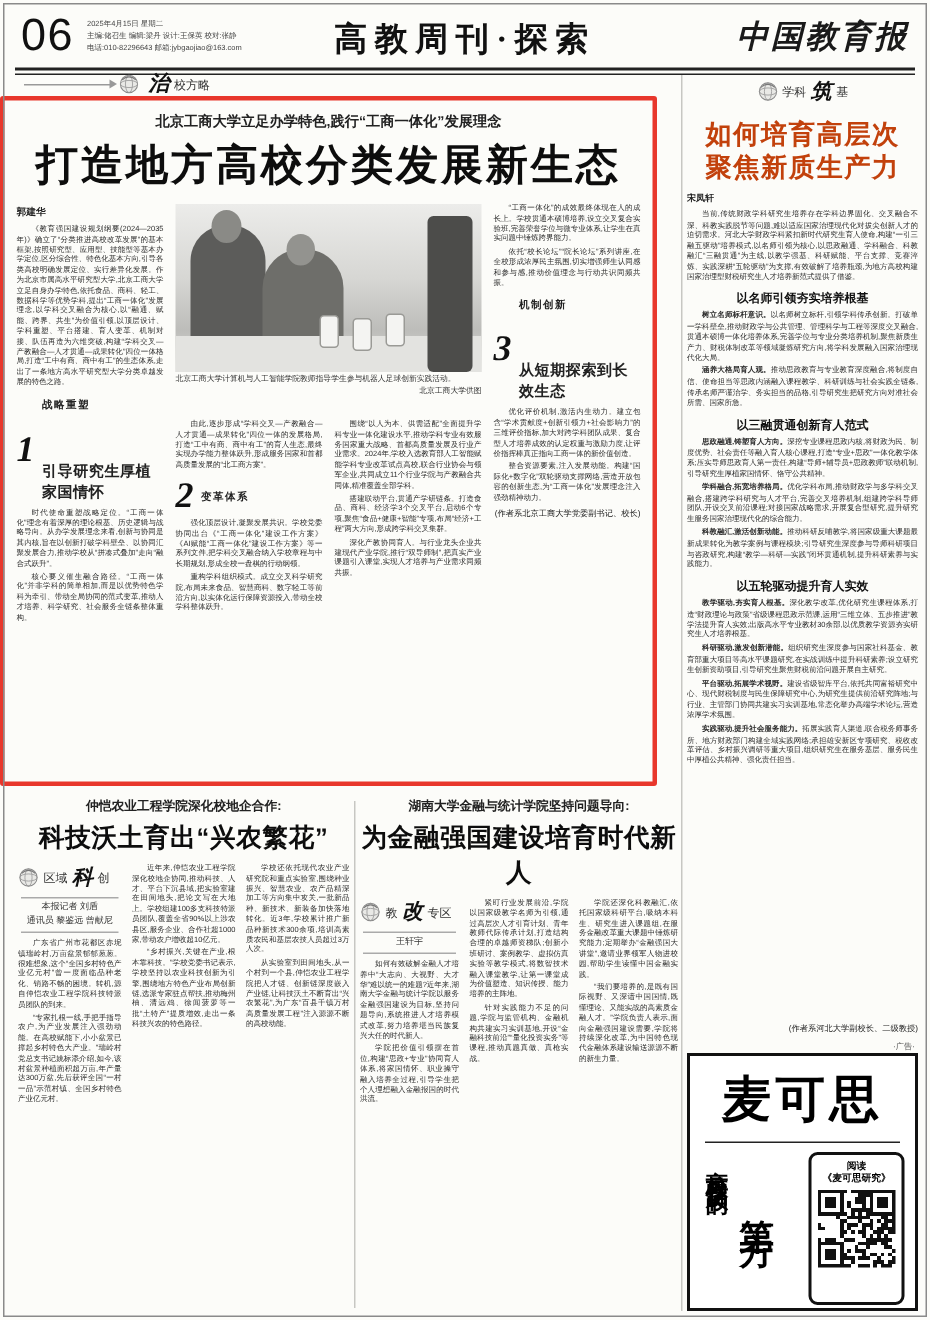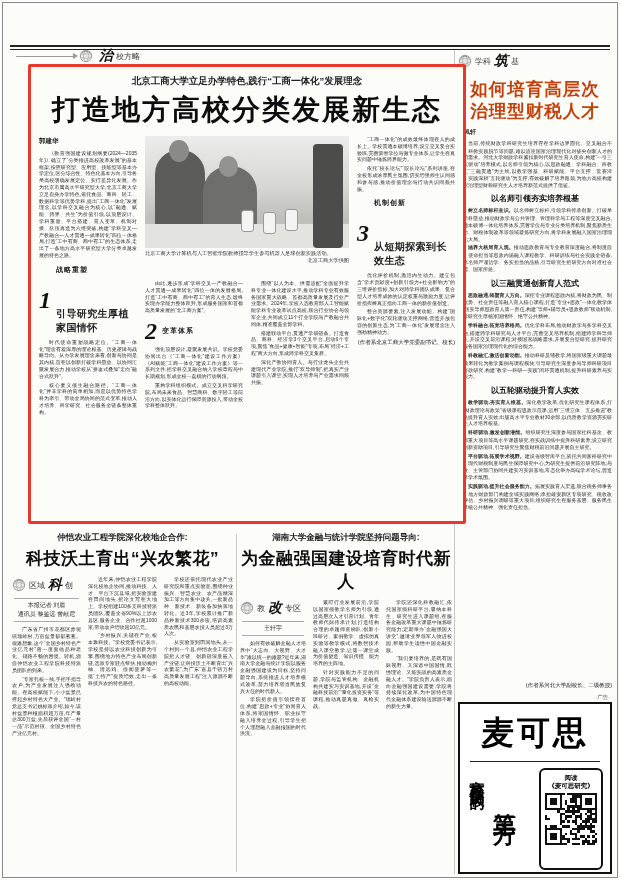--- a/index.html
+++ b/index.html
@@ -22,21 +22,21 @@
   .col-label{display:flex;align-items:center;gap:3px;font-size:8px;color:#333;white-space:nowrap;}
   .col-label .cal{font-family:"Liberation Serif",serif;font-weight:bold;font-style:italic;font-size:14px;color:#111;}
   .globe{width:14px;height:14px;flex:0 0 auto;}
   .lead-arrow{width:58px;height:1px;background:#999;position:relative;margin-right:2px;}
   .lead-arrow:after{content:"";position:absolute;right:-4px;top:-2.5px;border-left:5px solid #999;
                     border-top:3px solid transparent;border-bottom:3px solid transparent;}
 
   .zhixiao-label{position:absolute;left:16px;top:47px;z-index:5;}
 
   
-  .main-box{position:absolute;left:28px;top:64px;width:438px;height:460px;box-sizing:border-box;
+  .main-box{position:absolute;left:0;top:64px;width:438px;height:460px;box-sizing:border-box;
             border:3px solid #e8372c;border-radius:2px;padding:5px 8px;background:#fcfcf9;}
   .m-kicker{text-align:center;font-size:9.5px;font-weight:bold;color:#222;margin-top:3px;}
   .m-title{text-align:center;font-size:28px;font-weight:bold;letter-spacing:2px;color:#0d0d0d;margin:3px 0 7px;}
   .m-cols{position:relative;display:flex;gap:8px;height:372px;overflow:hidden;}
   .mcol{flex:1;min-width:0;}
   .m-author{font-size:6.5px;font-weight:bold;margin:1px 0 4px;}
   .spacer{height:144px;}
 
   .bp{font-size:5px;line-height:6.8px;text-align:justify;text-indent:2em;margin:0 0 2px;color:#2c2c2c;}
   .bp b{font-family:"Liberation Serif",serif;}
@@ -53,21 +53,21 @@
   .photo{position:relative;width:204px;height:112px;overflow:hidden;
          background:linear-gradient(180deg,#ececea 0%,#d6d6d3 45%,#bdbdba 75%,#d9d9d6 100%);}
   .ph-shape{position:absolute;}
   .caption{font-size:5.2px;line-height:7px;color:#333;margin-top:2px;}
   .credit{font-size:5.2px;color:#333;text-align:right;}
   .m-closing{font-size:5.5px;text-align:right;margin-top:3px;color:#222;}
 
   
   .vdiv{position:absolute;width:1px;background:#c7c7c3;}
   .side{position:absolute;left:458px;top:50px;width:154px;height:824px;display:flex;flex-direction:column;}
-  .side-label{margin:2px 0 4px;}
+  .side-label{margin:2px 0 4px;justify-content:center;}
   .s-title{font-size:17.5px;font-weight:bold;line-height:1.28;text-align:center;letter-spacing:1px;color:#c2410c;margin:4px 0 5px;}
   .s-author{font-size:6px;font-weight:bold;margin:0 0 3px;}
   .s-body{flex:1;overflow:hidden;}
   .s-closing{font-size:5.5px;text-align:right;margin:2px 0 5px;}
 
   
   .ad-wrap{position:relative;margin-top:8px;}
   .ad-tag{position:absolute;top:-8px;right:2px;font-size:5.5px;color:#555;}
   .ad{border:2px solid #111;height:172px;box-sizing:border-box;background:#fff;}
   .ad-brand{font-size:33px;font-weight:bold;text-align:center;letter-spacing:3px;margin-top:7px;color:#000;}
@@ -90,20 +90,30 @@
   .bcol{flex:1;min-width:0;}
   .b-byline{font-size:6px;line-height:9px;margin:4px 2px 4px;padding:2px 0;text-align:center;
             border-top:1px solid #aaa;border-bottom:1px solid #aaa;color:#333;}
 </style>
 </head>
 <body>
 
 <div class="page">
   <div class="frame"></div>
 
+  <div class="hdr">
+    <div class="pagenum">06</div>
+    <div class="hdr-meta">
+      <div>2025年4月15日 星期二</div>
+      <div>主编:储召生 编辑:梁丹 设计:王保英 校对:张静</div>
+      <div>电话:010-82296643 邮箱:jybgaojiao@163.com</div>
+    </div>
+    <div class="sec-title">高教周刊·探索</div>
+    <div class="masthead">中国教育报</div>
+  </div>
   <div class="double-rule"></div>
 
   <div class="col-label zhixiao-label">
     <span class="lead-arrow"></span>
     <svg class="globe" viewBox="0 0 20 20">
       <circle cx="10" cy="10" r="8.2" fill="#e9e9e6" stroke="#8a8a8a" stroke-width="1"></circle>
       <ellipse cx="10" cy="10" rx="8.2" ry="3.4" fill="none" stroke="#9a9a9a" stroke-width="0.8"></ellipse>
       <ellipse cx="10" cy="10" rx="3.4" ry="8.2" fill="none" stroke="#9a9a9a" stroke-width="0.8"></ellipse>
       <path d="M3.5 6 A 9 9 0 0 1 16.5 6" fill="none" stroke="#777" stroke-width="1"></path>
     </svg>
@@ -120,21 +130,21 @@
         <ellipse cx="10" cy="10" rx="8.2" ry="3.4" fill="none" stroke="#9a9a9a" stroke-width="0.8"></ellipse>
         <ellipse cx="10" cy="10" rx="3.4" ry="8.2" fill="none" stroke="#9a9a9a" stroke-width="0.8"></ellipse>
         <path d="M3.5 6 A 9 9 0 0 1 16.5 6" fill="none" stroke="#777" stroke-width="1"></path>
       </svg>
       <span>学科</span>
         <span class="cal">筑</span>
         <span>基</span>
     </div>
     <div class="s-title">
       <div>如何培育高层次</div>
-      <div>治理型财税人才</div>
+      <div>聚焦新质生产力</div>
     </div>
     <div class="s-author">宋凤轩</div>
     <div class="s-body">
         <div class="blk">
 
         <p class="bp auto-hide"><b></b><span>当前,传统财政学科研究生培养存在学科边界固化、交叉融合不深、科教实践脱节等问题,难以适应国家治理现代化对拔尖创新人才的迫切需求。河北大学财政学科紧扣新时代研究生育人使命,构建“一引三融五驱动”培养模式,以名师引领为核心,以思政融通、学科融合、科教融汇“三融贯通”为主线,以教学强基、科研赋能、平台支撑、竞赛淬炼、实践深耕“五轮驱动”为支撑,有效破解了培养瓶颈,为地方高校构建国家治理型财税研究生人才培养新范式提供了借鉴。</span></p>
       </div>
         <div class="blk">
         <h4 class="subhead auto-hide">以名师引领夯实培养根基</h4>
 

